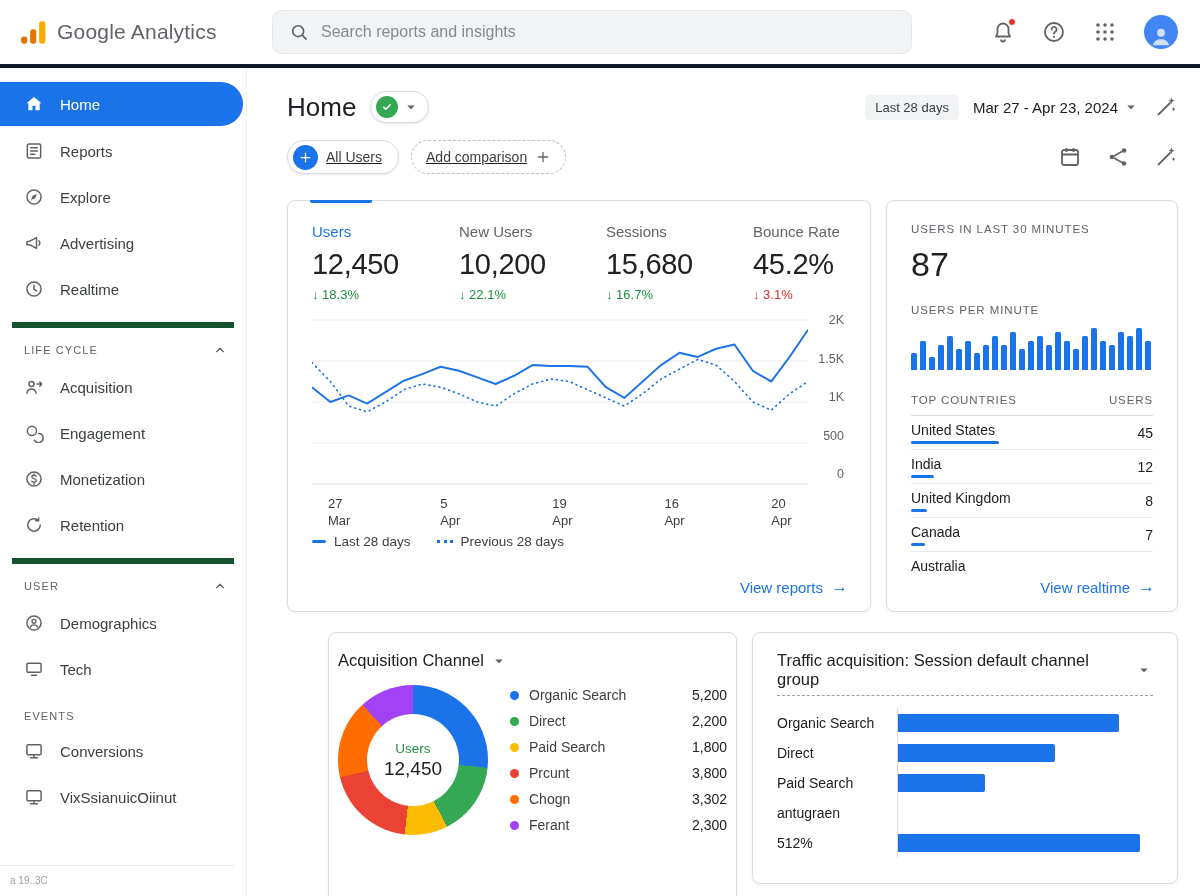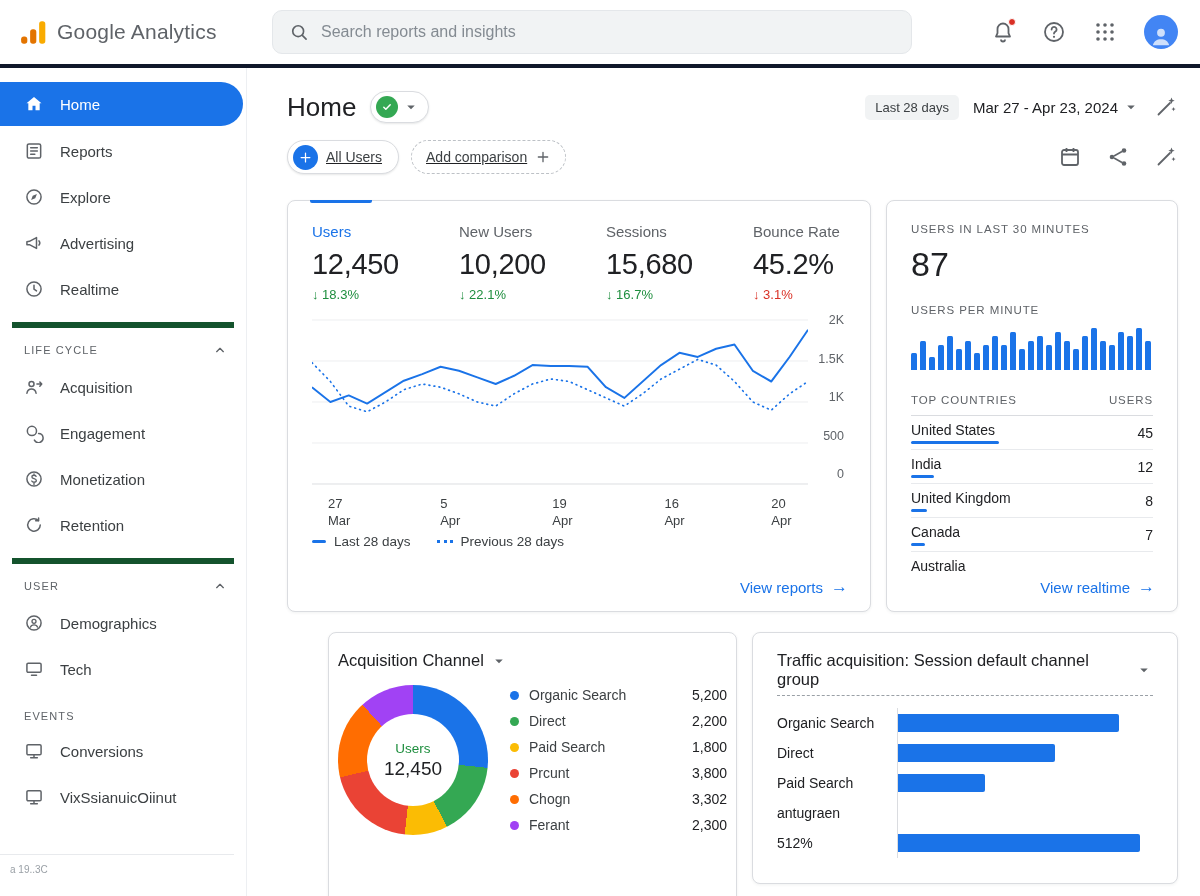--- a/index.html
+++ b/index.html
@@ -29,21 +29,21 @@
 .sidebar{flex:0 0 247px;border-right:1px solid #edeff2;padding-top:14px;position:relative;}
 .nav-item{height:46px;display:flex;align-items:center;gap:16px;padding:0 14px 0 24px;font-size:15px;color:#3c4043;cursor:pointer;}
 .nav-item svg{width:20px;height:20px;color:#5f6368;flex:0 0 auto;}
 .nav-item.active{background:#1a73e8;color:#fff;border-radius:0 24px 24px 0;margin-right:3px;height:44px;margin-bottom:2px;}
 .nav-item.active svg{color:#fff;}
 .nav-section{margin:10px 12px 0;border-top:6px solid #14532d;padding-top:4px;}
 .nav-section.no-rule{border-top:none;margin-top:4px;}
 .nav-section .nav-item{padding-left:12px;}
 .nav-section-header{display:flex;align-items:center;justify-content:space-between;padding:10px 6px 6px 12px;font-size:11px;letter-spacing:1.1px;color:#5f6368;cursor:pointer;}
 .nav-section-header .chev{width:16px;height:16px;color:#5f6368;}
-.sidebar-footer{position:absolute;left:0;right:12px;bottom:11px;border-top:1px solid #e8eaed;padding:9px 0 10px 10px;font-size:10px;color:#9aa0a6;}
+.sidebar-footer{position:absolute;left:0;right:12px;bottom:0;border-top:1px solid #e8eaed;padding:9px 0 10px 10px;font-size:10px;color:#9aa0a6;}
 
 .main{flex:1;padding:18px 22px 0 40px;background:#fff;overflow:hidden;}
 
 
 .page-header{display:flex;align-items:center;margin-bottom:12px;height:42px;}
 .page-title{font-size:26px;font-weight:400;color:#202124;}
 .status-chip{display:flex;align-items:center;gap:4px;margin-left:14px;border:1px solid #dadce0;border-radius:17px;padding:4px 8px 4px 5px;background:#fff;box-shadow:0 1px 2px rgba(60,64,67,.12);cursor:pointer;}
 .check-circle{width:22px;height:22px;border-radius:50%;background:#34a853;color:#fff;display:flex;align-items:center;justify-content:center;}
 .check-circle svg{width:14px;height:14px;}
 .caret{width:18px;height:18px;color:#5f6368;flex:0 0 auto;}

